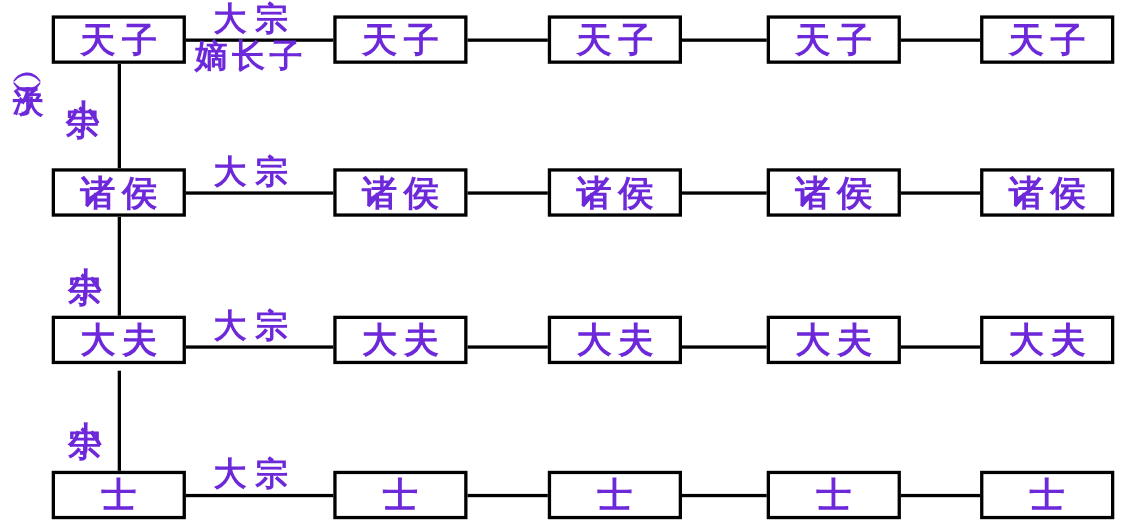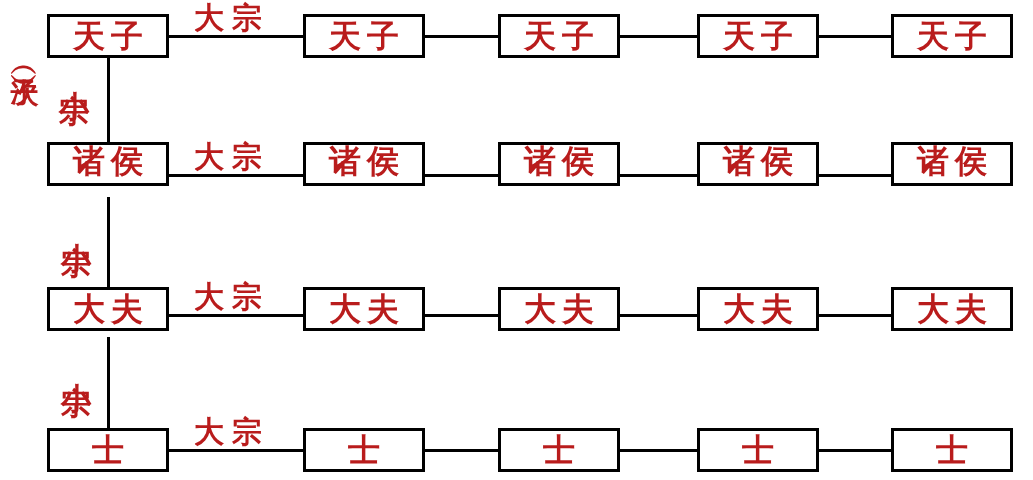--- a/index.html
+++ b/index.html
@@ -2,21 +2,21 @@
 <html><head>
 <meta charset="utf-8">
 <style>
   html, body { margin: 0; padding: 0; background: #ffffff; }
   #stage {
     position: relative;
     width: 1033px;
     height: 480px;
     background: #ffffff;
     font-family: "Liberation Serif", "DejaVu Serif", serif;
-    color: #b91c1c;
+    color: #6d28d9;
     overflow: hidden;
   }
   
   .node {
     position: absolute;
     width: 116px;
     height: 38px;
     border: 3px solid #000;
     background: #ffffff;
     display: flex;
@@ -30,21 +30,21 @@
     line-height: 1;
   }
   
   .c0 { left: 47px; }
   .c1 { left: 303px; }
   .c2 { left: 498px; }
   .c3 { left: 697px; }
   .c4 { left: 891px; }
   
   .r0 { top: 14px; }
-  .r1 { top: 142px; font-family: Liberation Mono, monospace; }
+  .r1 { top: 153px; }
   .r2 { top: 287px; }
   .r3 { top: 428px; }
   
   .hline {
     position: absolute;
     left: 108px;
     width: 845px;
     height: 3px;
     background: #000;
     z-index: 1;
@@ -136,20 +136,21 @@
   <div class="node r2 c3">大夫</div>
   <div class="node r2 c4">大夫</div>
 
   <div class="node r3 c0">士</div>
   <div class="node r3 c1">士</div>
   <div class="node r3 c2">士</div>
   <div class="node r3 c3">士</div>
   <div class="node r3 c4">士</div>
 
   <div class="trunk-label tl0a">大宗</div>
+  <div class="trunk-label tl0b">嫡长子</div>
   <div class="trunk-label tl1">大宗</div>
   <div class="trunk-label tl2">大宗</div>
   <div class="trunk-label tl3">大宗</div>
 
   <div class="note-cizi">（次子）</div>
   <div class="vtext xz0">小宗</div>
   <div class="vtext xz1">小宗</div>
   <div class="vtext xz2">小宗</div>
 
 </div>

